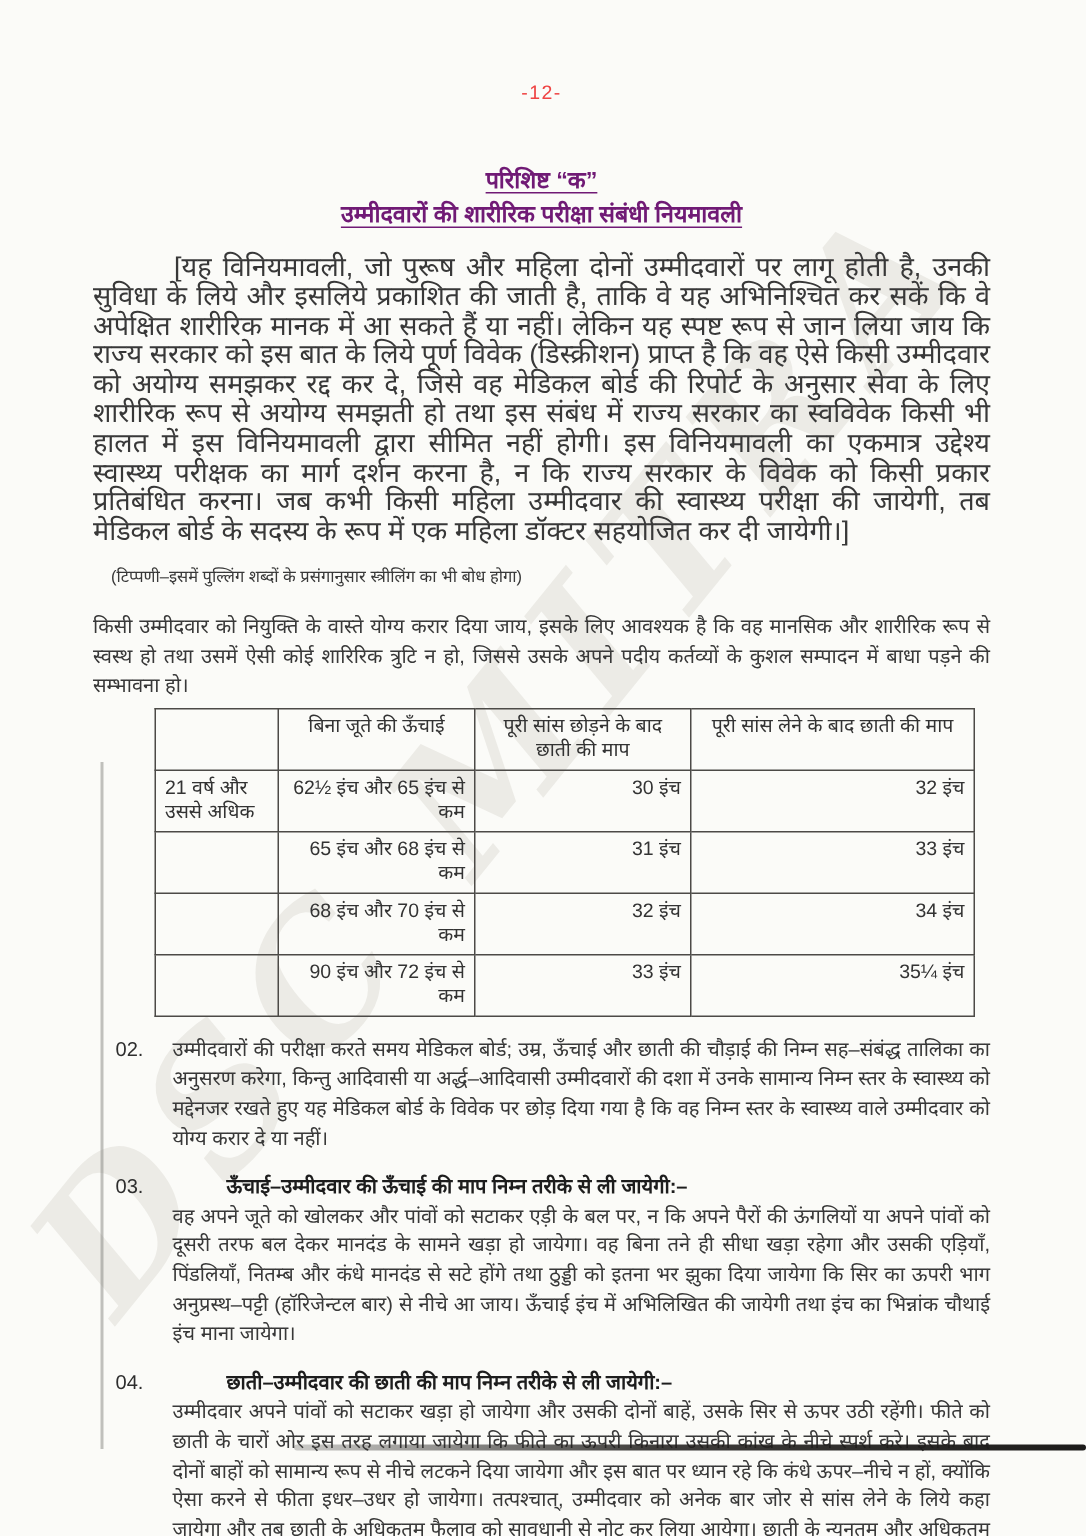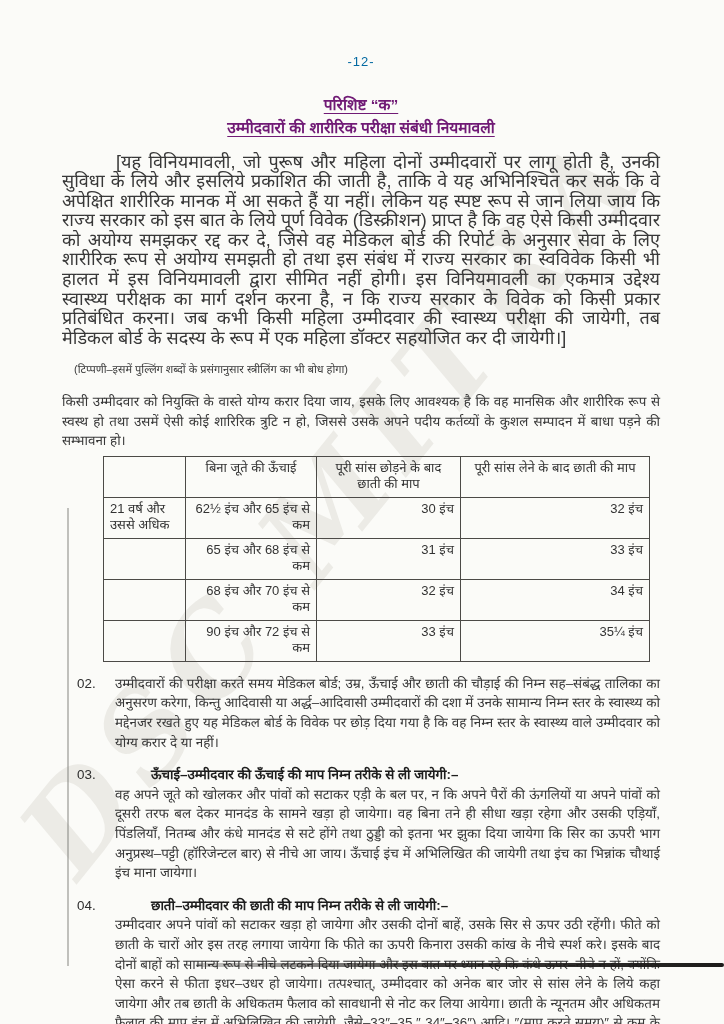--- a/index.html
+++ b/index.html
@@ -26,22 +26,22 @@
     position:absolute;left:67px;top:508px;width:2px;height:458px;
     background:rgba(120,120,115,0.45);z-index:2;
   }
   .scan-hline{
     position:absolute;left:196px;top:963px;width:528px;height:4px;
     background:linear-gradient(to right,rgba(60,58,55,0.25),rgba(30,28,26,0.85) 45%,#1c1b1a);
     border-radius:2px;z-index:2;
   }
   .content{position:relative;z-index:1;padding:54px 64px 0 62px;}
   .page-number{
-    text-align:center;font-size:13px;letter-spacing:1px;color:#0369a1;
-    margin:0 0 24px 0;
+    text-align:center;font-size:13px;letter-spacing:1px;color:#ef4444;
+    margin:0 0 40px 0;
   }
   .title-block{text-align:center;margin:0 0 13px 0;}
   .title1,.title2{
     font-weight:700;color:#701a75;font-size:15.5px;line-height:1.5;
     text-decoration:underline;text-underline-offset:3px;
     margin:0;
   }
   .intro{
     margin:0;text-align:justify;text-indent:54px;
     font-size:18px;line-height:19.6px;

